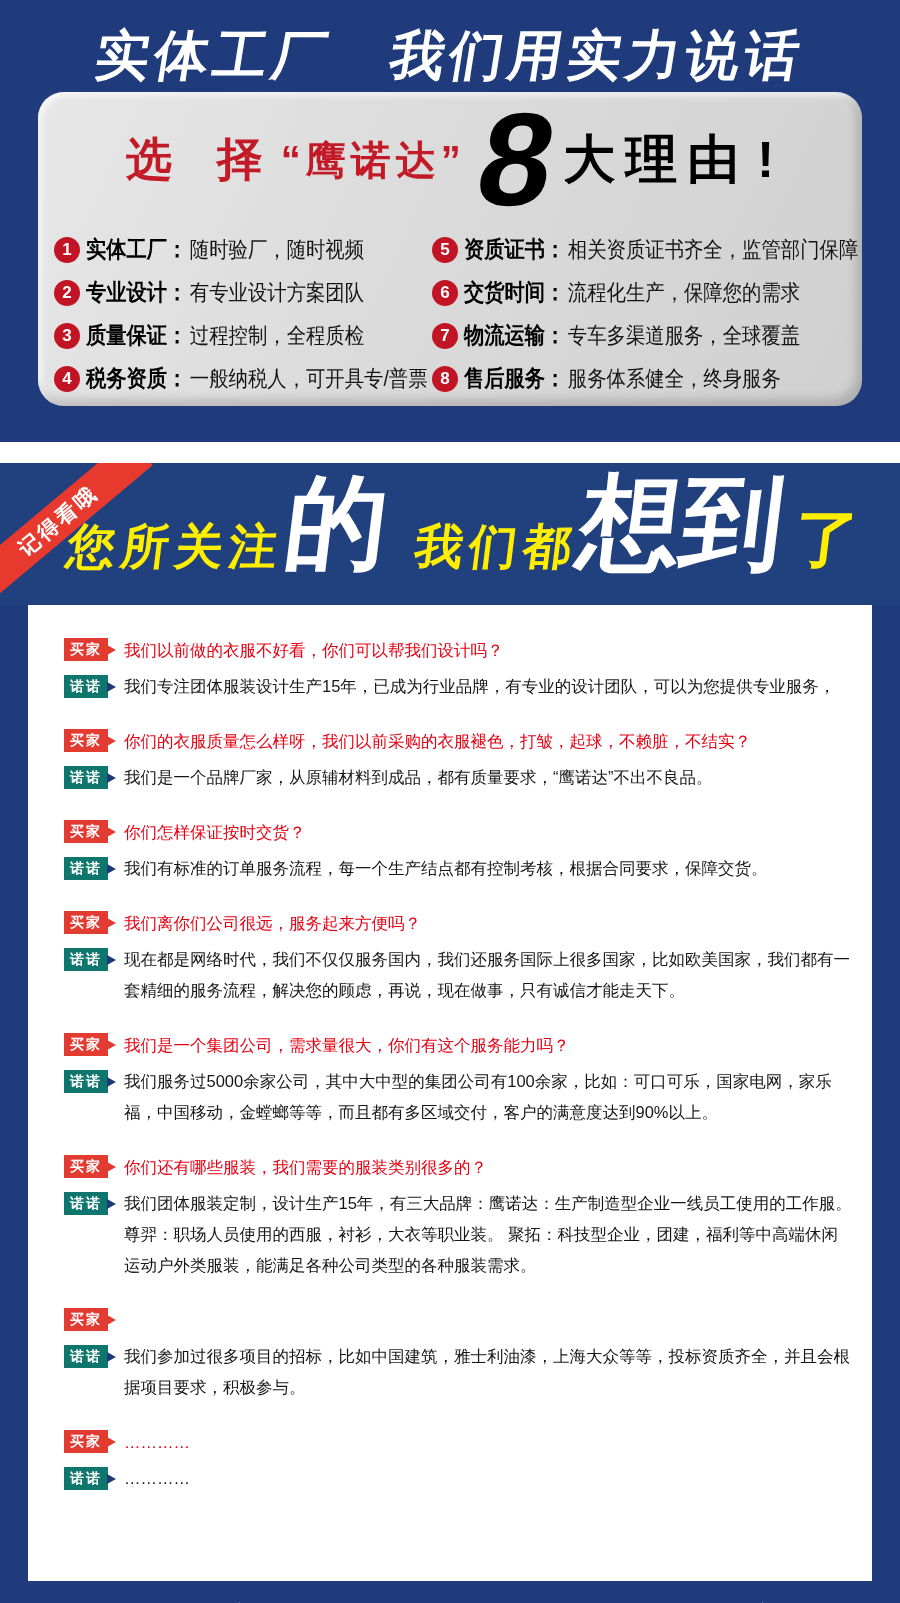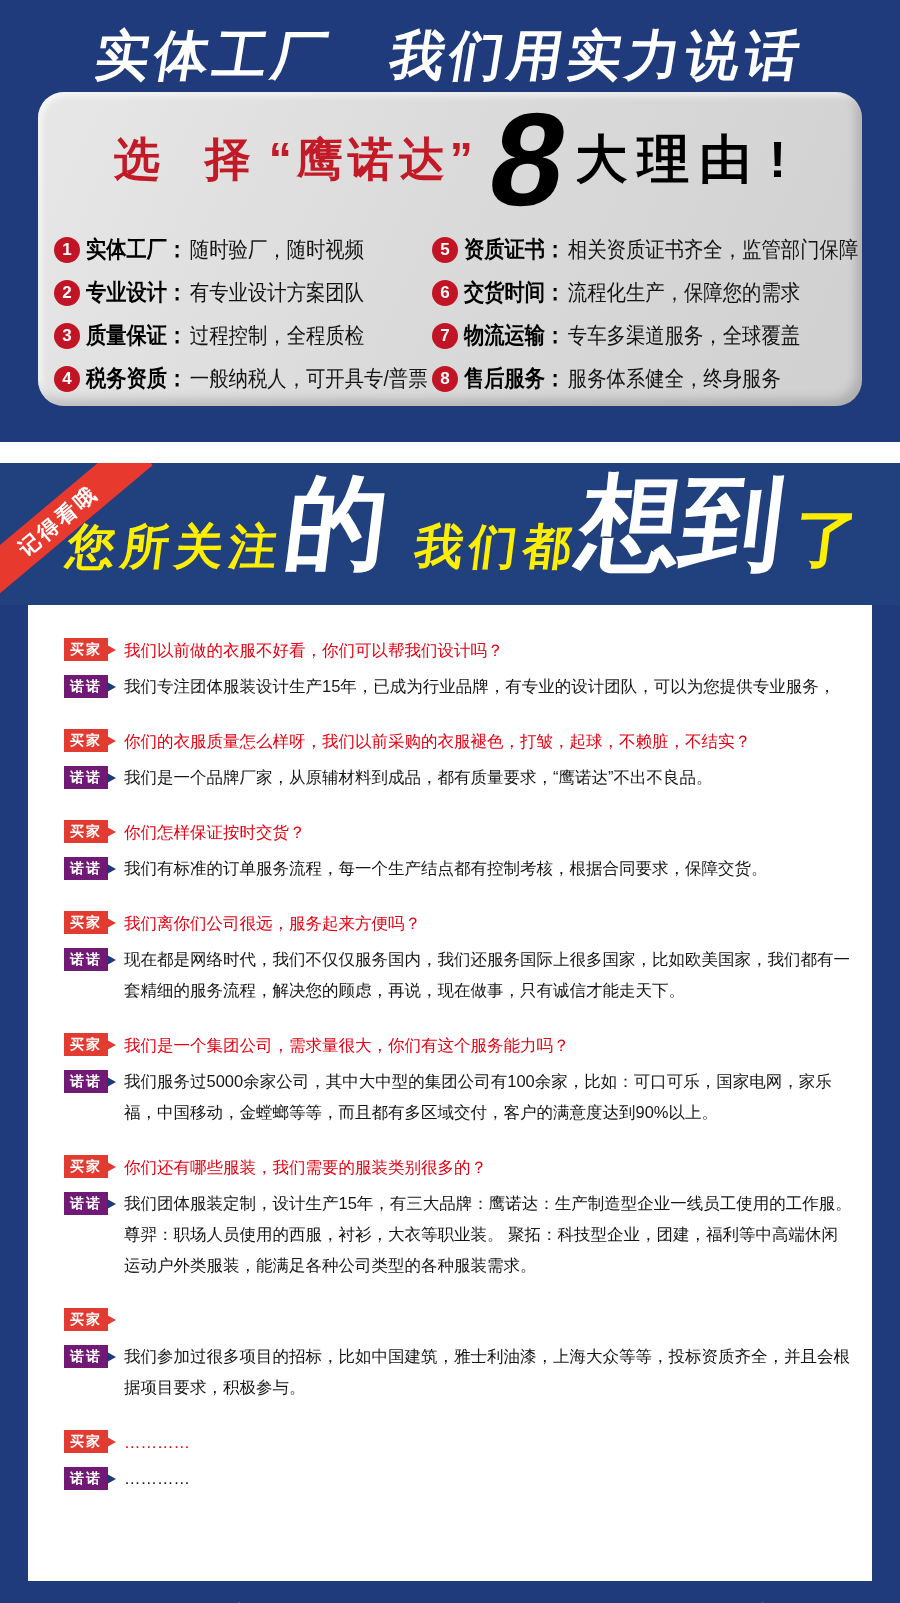--- a/index.html
+++ b/index.html
@@ -17,21 +17,21 @@
 
   .gray-card {
     position: relative; width: 824px; height: 314px; margin: 0 auto;
     border-radius: 26px;
     background: linear-gradient(115deg, #e7e7e7 0%, #dbdbdb 45%, #d0d0d0 100%);
     box-shadow: inset -6px -7px 10px rgba(0,0,0,0.16), inset 4px 4px 6px rgba(255,255,255,0.65);
     overflow: hidden;
   }
   .card-title { display: flex; align-items: center; justify-content: center; height: 124px; padding-top: 12px; }
   .ct-choose { color: #c21a26; font-size: 46px; font-weight: 900; letter-spacing: 16px; }
-  .ct-brand  { color: #c21a26; font-size: 46px; font-weight: 900; letter-spacing: 5px; margin-left: 2px; }
+  .ct-brand  { color: #c21a26; font-size: 40px; font-weight: 900; letter-spacing: 5px; margin-left: 2px; }
   .ct-number { display: inline-block; transform: skewX(-10deg); color: #000;
                font-size: 132px; font-weight: 900; line-height: 0.82; margin: 0 10px 0 14px; }
   .ct-suffix { color: #000; font-size: 52px; font-weight: 700; letter-spacing: 10px; }
   .ct-bang   { color: #000; font-size: 50px; font-weight: 900; margin-left: 8px; }
 
   .reasons { display: flex; padding: 12px 10px 0 16px; }
   .reasons-col-left { width: 378px; flex: none; }
   .reasons-col-right { flex: 1; }
   .reason { display: flex; align-items: center; height: 43px; white-space: nowrap; }
   .reason-num {
@@ -74,21 +74,21 @@
     position: relative; flex: none; width: 44px; height: 23px; margin-top: 1px;
     color: #fff; font-size: 14px; font-weight: bold; text-align: center; line-height: 23px;
     letter-spacing: 2px;
   }
   .badge::after {
     content: ""; position: absolute; right: -8px; top: 50%; transform: translateY(-50%);
     border-top: 5px solid transparent; border-bottom: 5px solid transparent; border-left: 9px solid;
   }
   .badge-buyer { background: #e23b31; }
   .badge-buyer::after { border-left-color: #e23b31; }
-  .badge-reply { background: #701a75; }
+  .badge-reply { background: #0f766e; }
   .badge-reply::after { border-left-color: #1e3a78; }
   .q-text { margin-left: 16px; color: #e60012; font-size: 16.5px; font-weight: normal; line-height: 22px; padding-top: 2px; }
   .a-text { margin-left: 16px; color: #161616; font-size: 16.5px; line-height: 31px; margin-top: -3px; }
 
   
   .footer {
     height: 96px; background: #1f3b7c;
     display: flex; align-items: center; justify-content: center;
   }
   .footer-text { color: #fff; font-size: 50px; font-weight: 900; letter-spacing: 3px; white-space: nowrap; }

